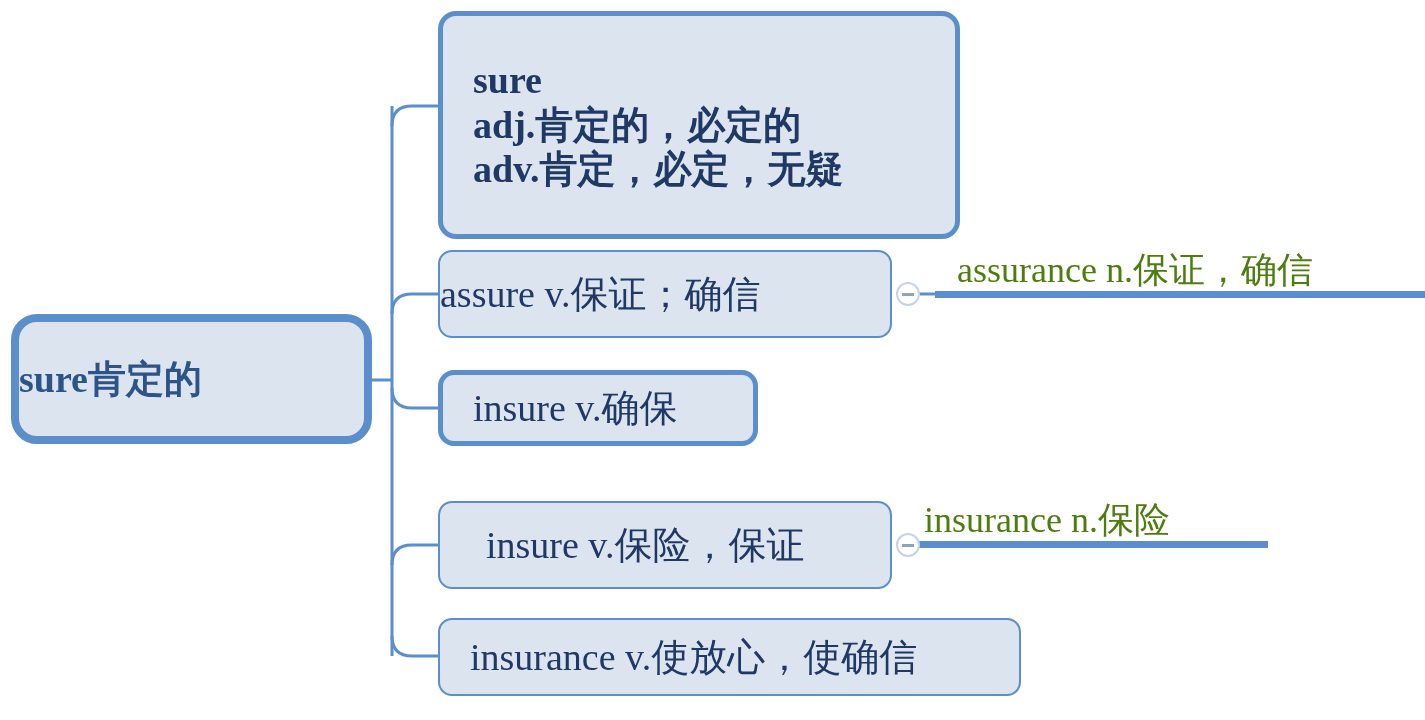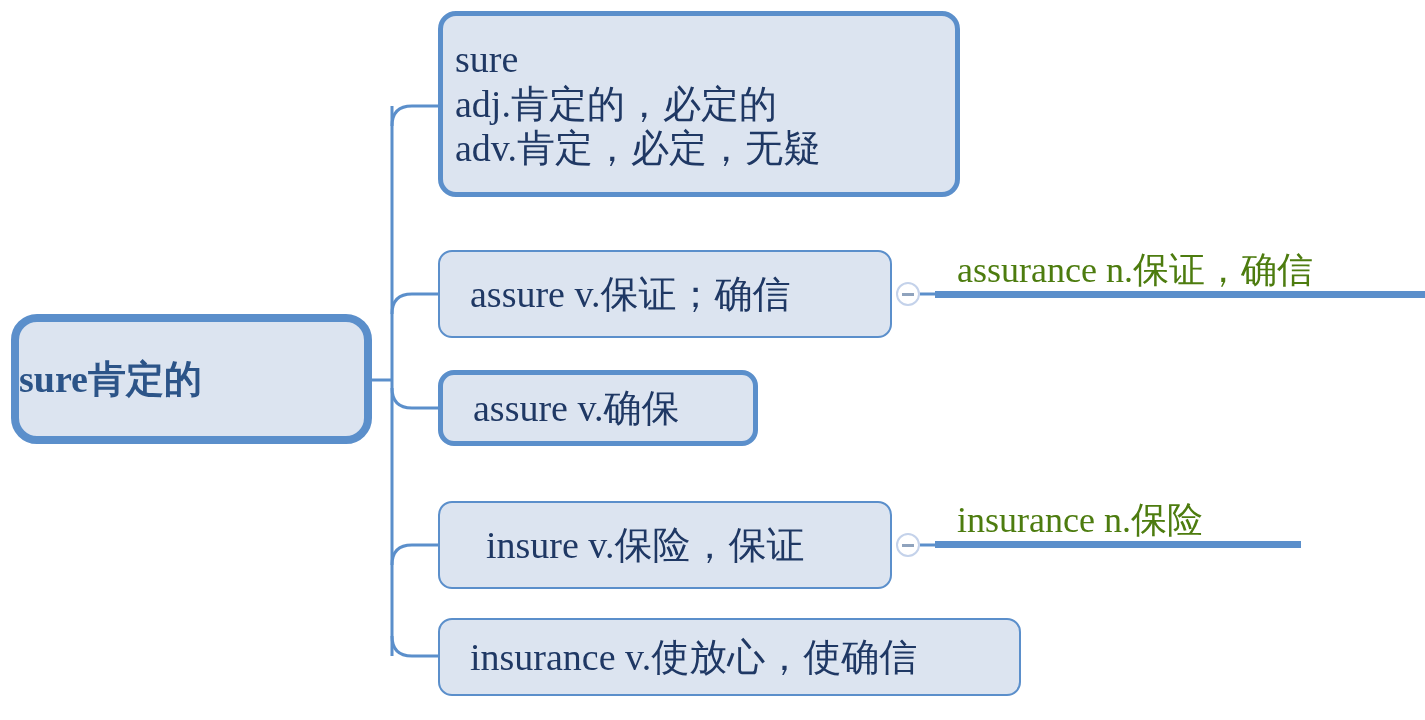--- a/index.html
+++ b/index.html
@@ -52,35 +52,35 @@
     font-size: 38px;
     font-weight: bold;
     color: #2c5488;
     text-align: center;
   }
   
   #node-sure {
     left: 438px;
     top: 11px;
     width: 522px;
-    height: 186px;
+    height: 228px;
     border-width: 5px;
     border-radius: 18px;
-    padding-left: 12px;
+    padding-left: 30px;
+    font-weight: bold;
   }
   #node-sure .node-text { font-size: 38px; }
 
   #node-assure {
     left: 438px;
     top: 250px;
     width: 454px;
     height: 88px;
     border-width: 2px;
     border-radius: 14px;
-    padding-left: 30px;
   }
   #node-assure .node-text { font-size: 38px; }
 
   #node-ensure {
     left: 438px;
     top: 370px;
     width: 320px;
     height: 76px;
     border-width: 5px;
     border-radius: 16px;
@@ -132,21 +132,21 @@
     width: 100%;
     background: #5b8fcb;
   }
   #label-assurance {
     left: 935px;
     top: 240px;
     width: 490px;
     height: 58px;
   }
   #label-insurance {
-    left: 935px;
+    left: 902px;
     top: 490px;
     width: 366px;
     height: 58px;
   }
   
   .toggle {
     position: absolute;
     width: 24px;
     height: 24px;
     border-radius: 50%;
@@ -200,21 +200,21 @@
     <span class="node-text">sure
 adj.肯定的，必定的
 adv.肯定，必定，无疑</span>
   </div>
 
   <div class="node" id="node-assure">
     <span class="node-text">assure v.保证；确信</span>
   </div>
 
   <div class="node" id="node-ensure">
-    <span class="node-text">assure v.确保</span>
+    <span class="node-text">insure v.确保</span>
   </div>
 
   <div class="node" id="node-insure">
     <span class="node-text">insure v.保险，保证</span>
   </div>
 
   <div class="node" id="node-reassure">
     <span class="node-text">insurance v.使放心，使确信</span>
   </div>
 

